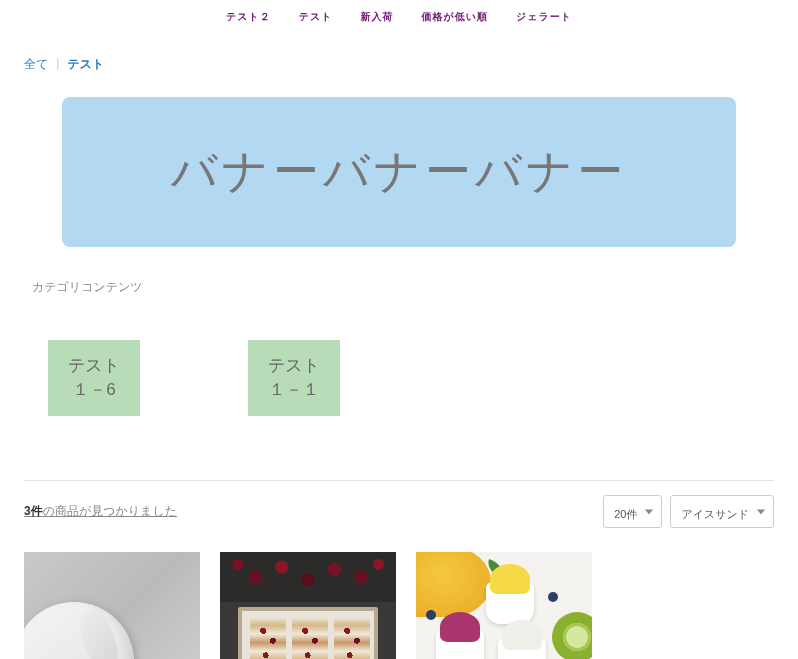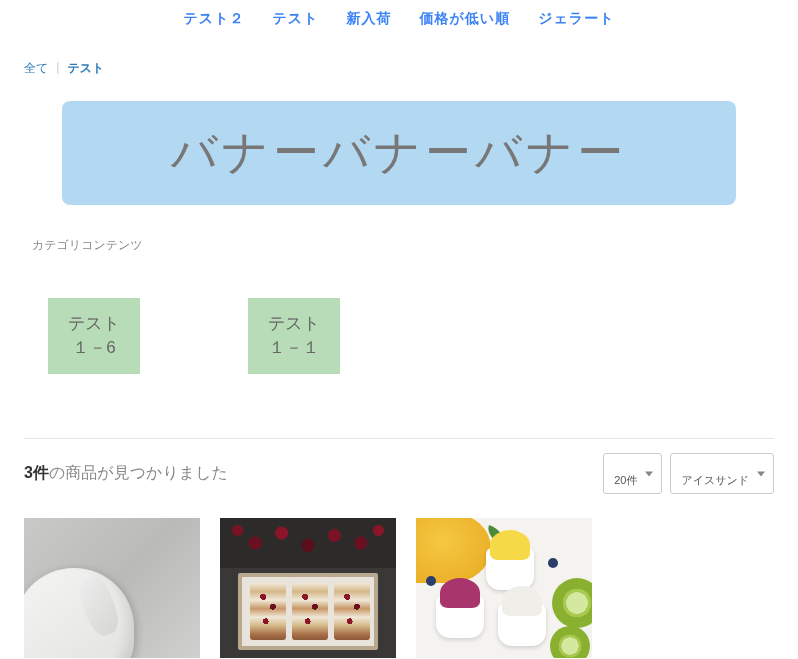--- a/index.html
+++ b/index.html
@@ -1,42 +1,42 @@
 <!DOCTYPE html>
 <html><head>
   <meta charset="utf-8">
   <style>
     * { margin: 0; padding: 0; box-sizing: border-box; }
     body { font-family: -apple-system, "Hiragino Sans", "Hiragino Kaku Gothic ProN", Meiryo, sans-serif; background: #fff; color: #333; width: 798px; }
     
     .nav { display: flex; justify-content: center; gap: 28px; padding: 10px 0 18px 0; }
-    .nav-item { font-size: 14px; font-weight: 600; color: #3b82f6; cursor: pointer; letter-spacing: 1px; text-align: right; }
+    .nav-item { font-size: 10px; font-weight: 600; color: #701a75; cursor: pointer; letter-spacing: 1px; text-align: right; }
     
     .content { padding: 0 24px; }
     
     .breadcrumb { display: flex; align-items: flex-start; gap: 8px; font-size: 12px; margin: 14px 0 24px 0; }
     .bc-link { color: #2b7bb9; cursor: pointer; }
     .bc-sep { color: #ccc; }
     .bc-current { color: #2b7bb9; font-weight: 600; }
     
-    .banner { background: #b3d9f2; border-radius: 8px; margin: 0 38px 32px 38px; height: 104px; display: flex; align-items: center; justify-content: center; }
+    .banner { background: #b3d9f2; border-radius: 8px; margin: 0 38px 32px 38px; height: 150px; display: flex; align-items: center; justify-content: center; }
     .banner-text { font-size: 46px; color: #777; letter-spacing: 4px; font-weight: 300; }
     
     .category-label { font-size: 12px; color: #888; margin: 8px 8px 44px 8px; }
     
     .sub-tiles { display: flex; gap: 108px; margin: 0 0 64px 24px; }
     .sub-tile { background: #b8dcb8; width: 92px; height: 76px; display: flex; flex-direction: column; align-items: center; justify-content: center; font-size: 17px; color: #666; cursor: pointer; line-height: 1.4; }
     
     .divider { border: none; border-top: 1px solid #e5e5e5; margin: 0 0 14px 0; }
     
     .results-bar { display: flex; align-items: center; justify-content: space-between; margin-bottom: 24px; }
-    .results-count { font-size: 16px; color: #888; }
+    .results-count { font-size: 12px; color: #888; text-decoration: underline; }
     .results-count strong { color: #333; font-weight: 700; }
     .controls { display: flex; gap: 8px; }
-    .select-box { position: relative; border: 1px solid #ccc; border-radius: 3px; padding: 19px 24px 5px 10px; font-size: 11px; color: #555; cursor: pointer; background: #fff; }
+    .select-box { position: relative; border: 1px solid #ccc; border-radius: 3px; padding: 11px 24px 5px 10px; font-size: 11px; color: #555; cursor: pointer; background: #fff; }
     .select-box::after { content: ""; position: absolute; right: 8px; top: 50%; width: 0; height: 0; border-left: 4px solid transparent; border-right: 4px solid transparent; border-top: 5px solid #888; transform: translateY(-50%); }
     
     .grid { display: flex; gap: 20px; }
     .product { width: 176px; height: 140px; overflow: hidden; cursor: pointer; position: relative; }
     
     
     .p1 { background: linear-gradient(135deg, #c9cac8 0%, #babbb9 50%, #d0d1cf 100%); }
     .p1 .phone { position: absolute; left: -10px; bottom: -30px; width: 120px; height: 120px; border-radius: 50% 50% 40% 40%; background: linear-gradient(145deg, #f5f5f3, #e0e0de); box-shadow: inset -6px -6px 12px rgba(0,0,0,0.1), 2px 2px 8px rgba(0,0,0,0.2); }
     .p1 .phone::before { content: ""; position: absolute; top: 8px; right: 20px; width: 30px; height: 60px; border-radius: 40%; background: linear-gradient(145deg, #eee, #d5d5d3); transform: rotate(-20deg); }
     

